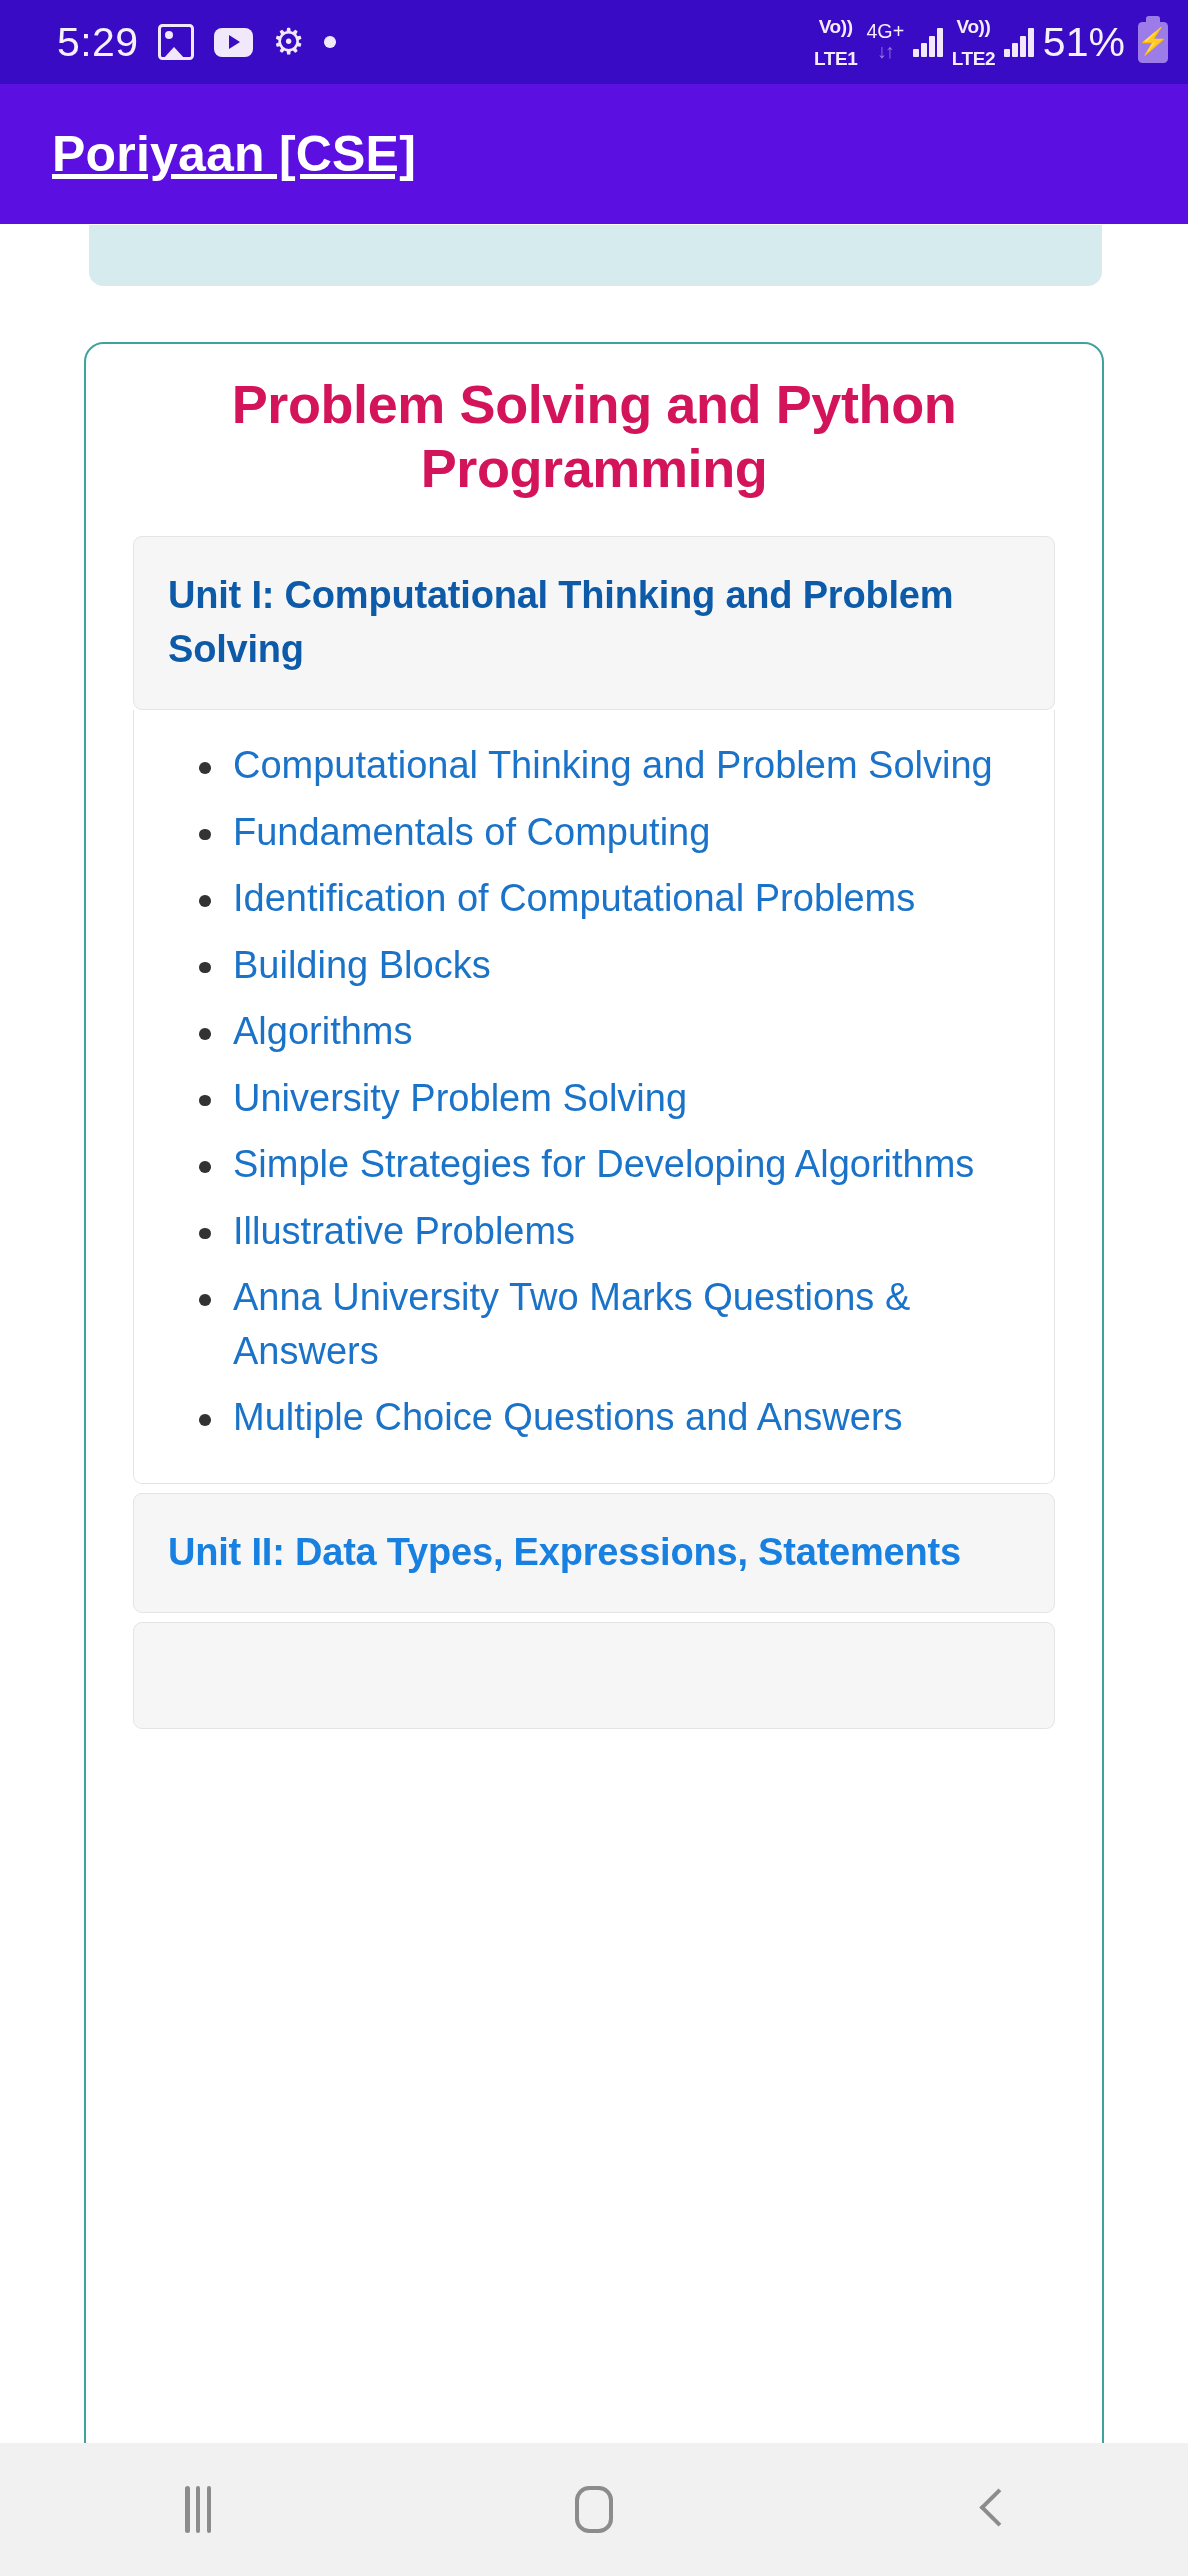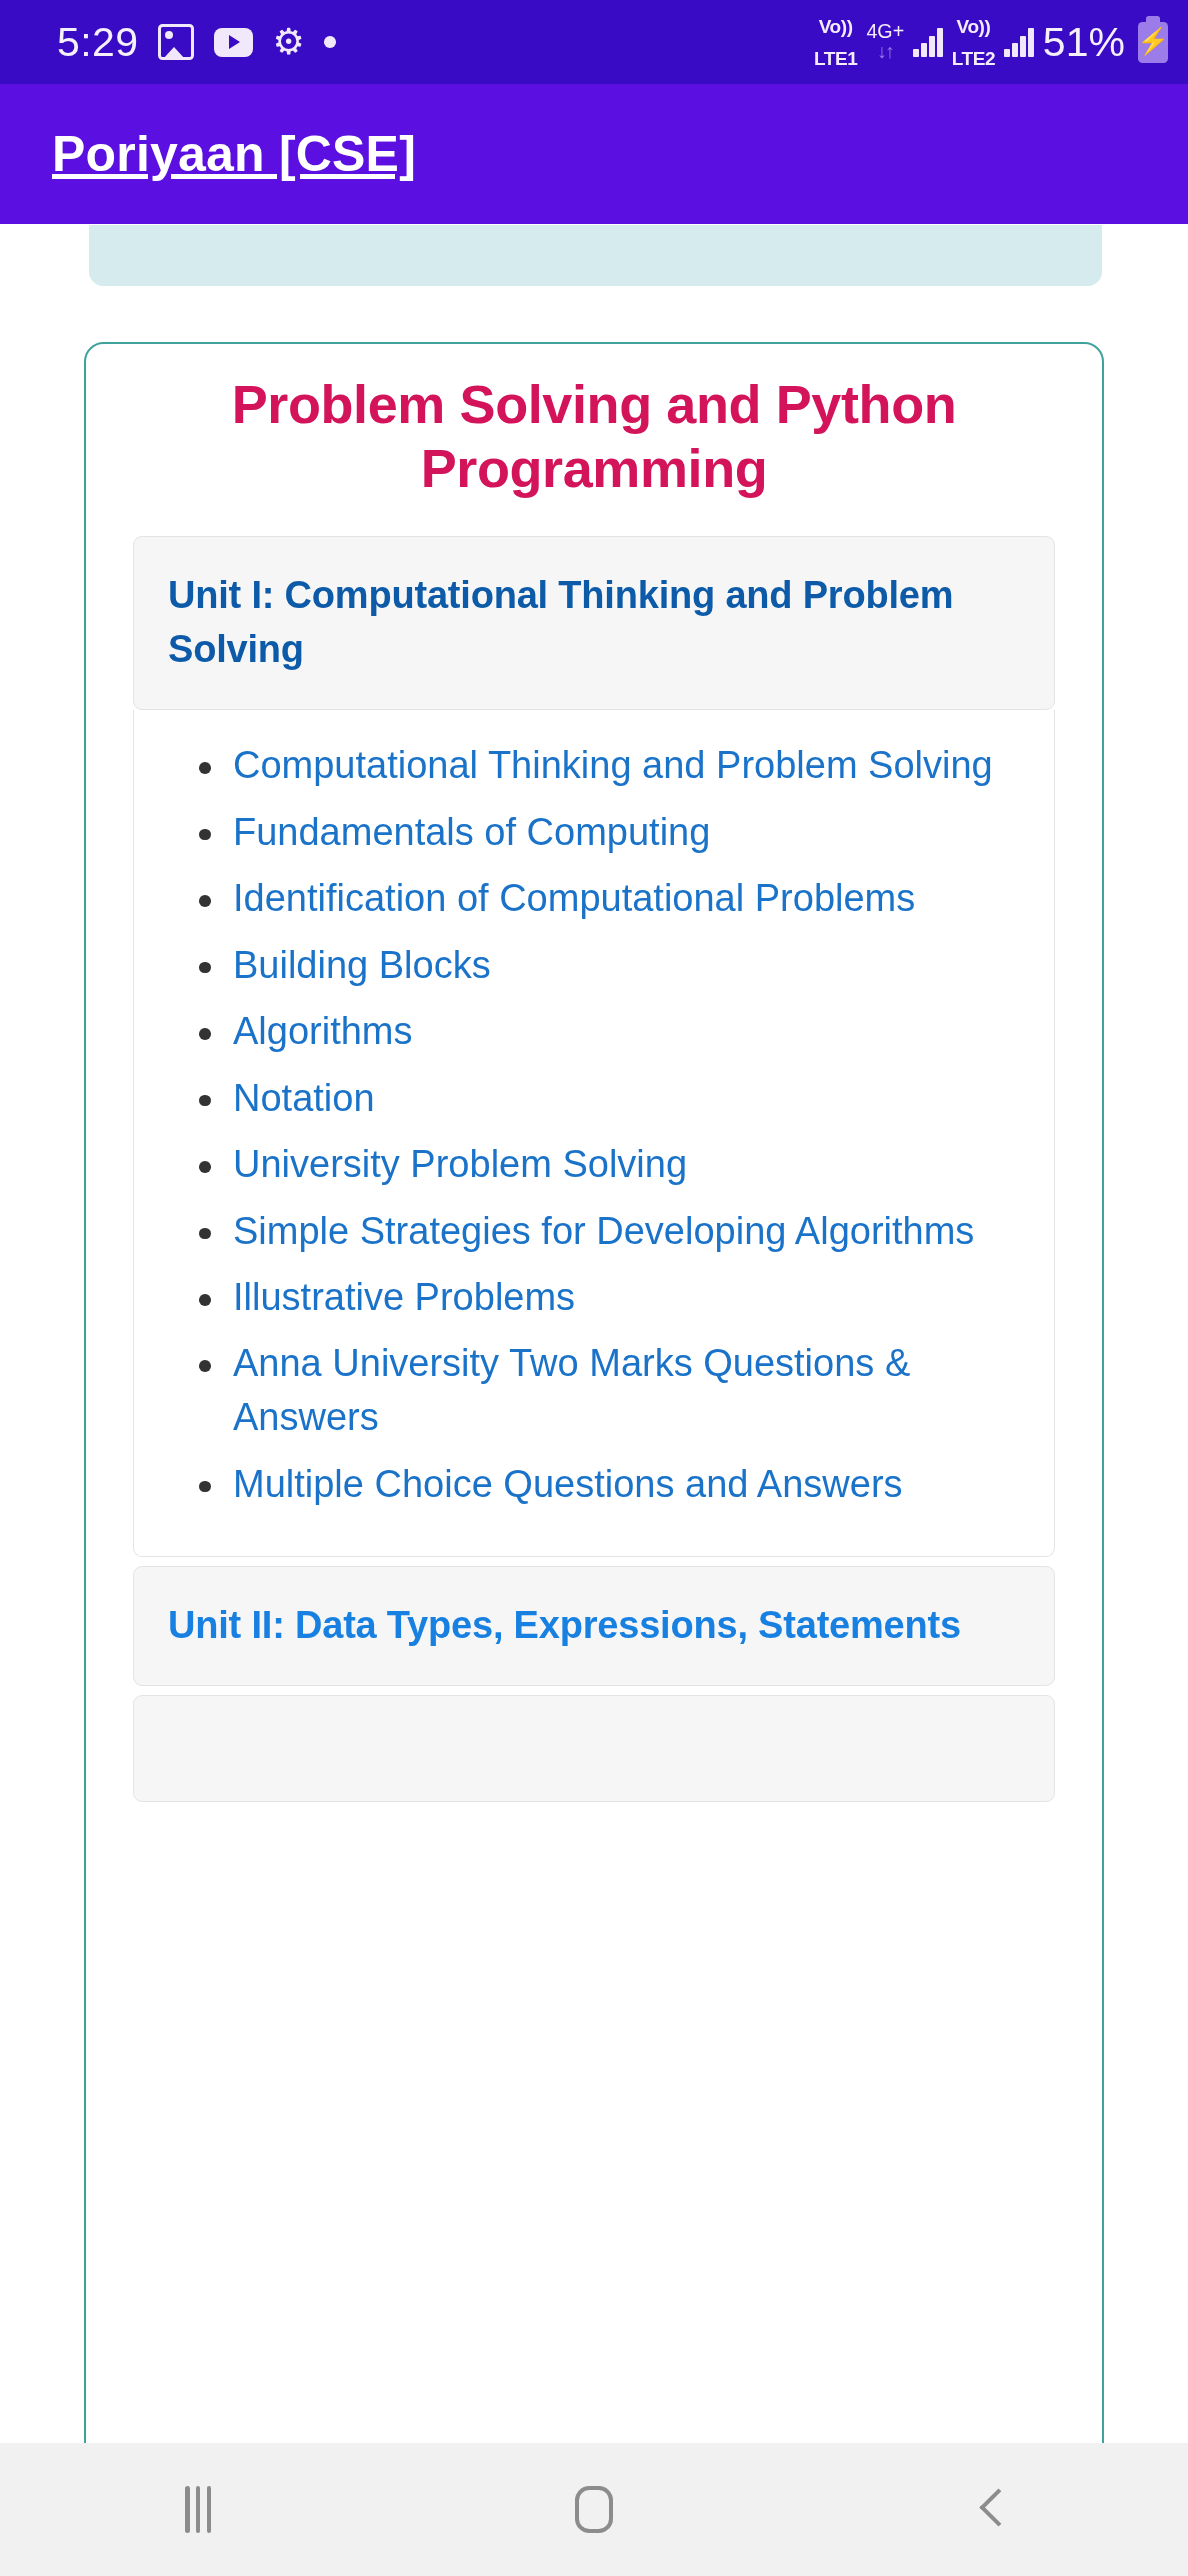--- a/index.html
+++ b/index.html
@@ -82,21 +82,21 @@
   }
   .acc-head .acc-title{
     font-size:38px; line-height:1.42; font-weight:700; letter-spacing:-0.2px;
   }
   .acc-head.dark .acc-title{ color:#0D5BA8; }
   .acc-head.bright .acc-title{ color:#1880E0; }
 
   .acc-body{
     border:1.8px solid #E4E4E4; border-top:none;
     border-radius:0 0 9px 9px; background:#ffffff;
-    padding:29px 36px 32px 36px;
+    padding:29px 36px 25px 36px;
   }
   .topic-list{ list-style:none; margin:0; padding:0 0 0 63px; }
   .topic-list li{ position:relative; margin:0 0 12.5px 0; }
   .topic-list li::before{
     content:""; position:absolute; left:-34px; top:23px;
     width:11.6px; height:11.6px; border-radius:50%; background:#333333;
   }
   .topic-link{
     display:inline-block; font-size:38px; line-height:1.42;
     color:#1A73C8; text-decoration:none; max-width:100%;
@@ -182,21 +182,20 @@
         <div class="acc-head dark">
           <div class="acc-title">Unit I: Computational Thinking and Problem Solving</div>
         </div>
         <div class="acc-body">
           <ul class="topic-list">
             <li><a class="topic-link" href="#">Computational Thinking and Problem Solving</a></li>
             <li><a class="topic-link" href="#">Fundamentals of Computing</a></li>
             <li><a class="topic-link" href="#">Identification of Computational Problems</a></li>
             <li><a class="topic-link" href="#">Building Blocks</a></li>
             <li><a class="topic-link" href="#">Algorithms</a></li>
-            <li><a class="topic-link" href="#">Notation</a></li>
             <li><a class="topic-link" href="#">University Problem Solving</a></li>
             <li><a class="topic-link" href="#">Simple Strategies for Developing Algorithms</a></li>
             <li><a class="topic-link" href="#">Illustrative Problems</a></li>
             <li><a class="topic-link" href="#">Anna University Two Marks Questions &amp; Answers</a></li>
             <li><a class="topic-link" href="#">Multiple Choice Questions and Answers</a></li>
           </ul>
         </div>
 
         <div class="acc-gap"></div>
 

